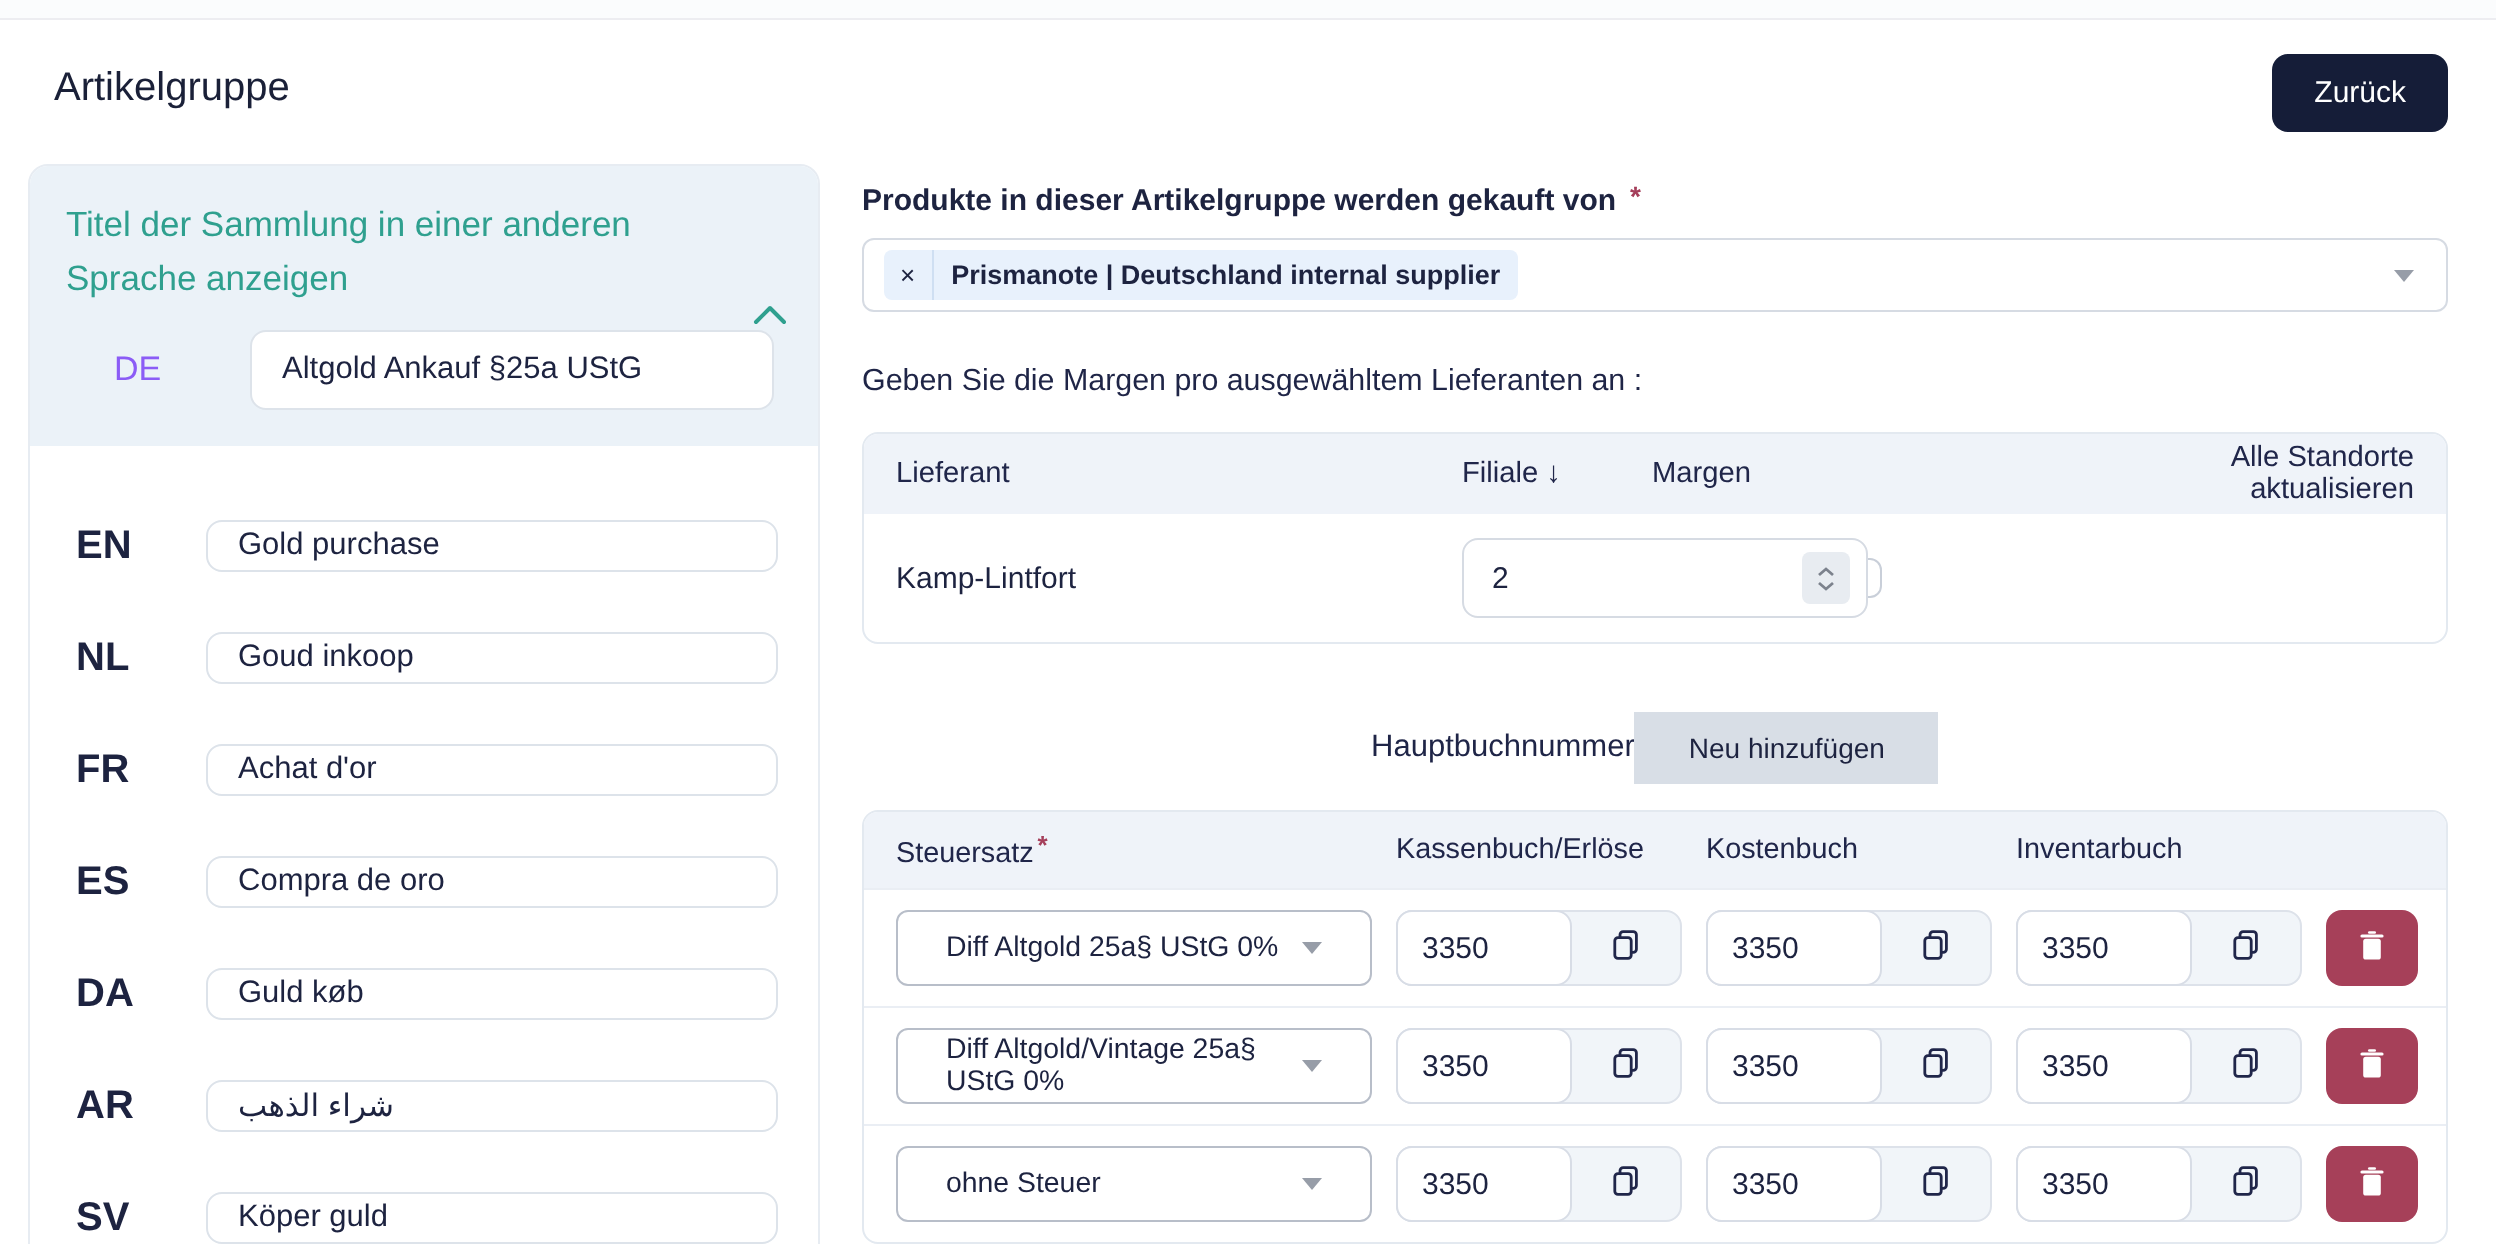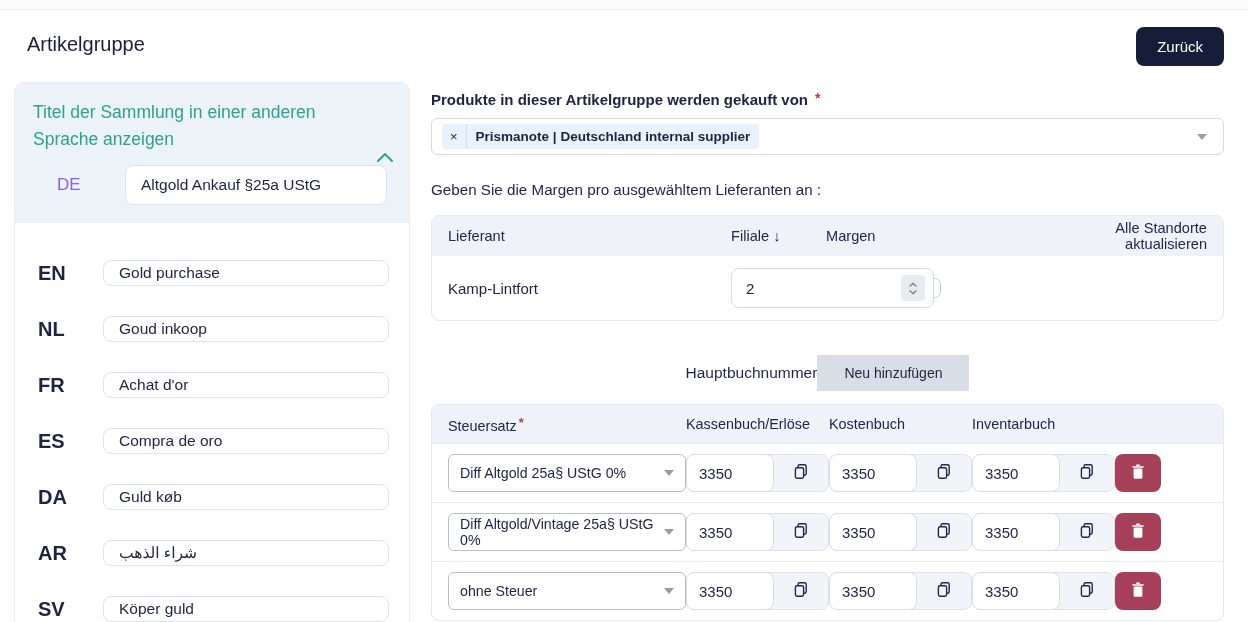--- a/index.html
+++ b/index.html
@@ -61,27 +61,27 @@
     border-radius:4px; display:flex; flex-direction:column; align-items:center; justify-content:center;
     gap:1px; cursor:pointer; }
   .chk-cell { display:flex; justify-content:center; }
   .checkbox { width:20px; height:20px; border:1px solid #c9cfd9; border-radius:6px; background:#fff; cursor:pointer; }
 
   .ledger-headrow { margin-top:34px; display:flex; align-items:center; justify-content:center; }
   .ledger-title { font-size:15.5px; color:#1f2547; }
   .add-btn { background:#d8dee6; color:#1d2340; border:none; border-radius:0; padding:10px 27px;
     font-size:14px; font-family:inherit; cursor:pointer; }
 
-  .t-grid { display:grid; grid-template-columns:238px 143px 143px 143px 46px; column-gap:0;
+  .t-grid { display:grid; grid-template-columns:238px 143px 143px 143px 46px; column-gap:12px;
     align-items:center; padding:0 16px; }
   .t-head { background:#eff3f9; height:38px; font-size:14.4px; color:#20264a; }
   .t-row { height:59px; border-top:1px solid #eaeef4; }
   .t-row:first-child { border-top:none; }
   .tax-select { height:38px; border:1px solid #b8bec9; border-radius:6px; display:flex;
-    align-items:center; justify-content:space-between; padding:0 11px; font-size:14.2px;
+    align-items:center; justify-content:space-between; padding:0 24px; font-size:14.2px;
     color:#1d2340; background:#fff; cursor:pointer; }
   .num-group { display:flex; height:38px; background:#f1f5f9; border:1px solid #dde2ea;
     border-radius:8px; }
   .num-input { width:88px; height:38px; margin:-1px 0 -1px -1px; border:1px solid #d8dde6;
     border-radius:8px; padding:0 12px; font-size:15px; font-family:inherit; color:#1d2340; background:#fff; }
   .copy-btn { flex:1; display:flex; align-items:center; justify-content:center; background:none;
     border:none; cursor:pointer; }
   .del-btn { width:46px; height:38px; background:#a64059; border:none; border-radius:8px;
     display:flex; align-items:center; justify-content:center; cursor:pointer; }
   .sup-star { color:#a53f5b; font-weight:bold; font-size:13px; vertical-align:4px; margin-left:2px; }

